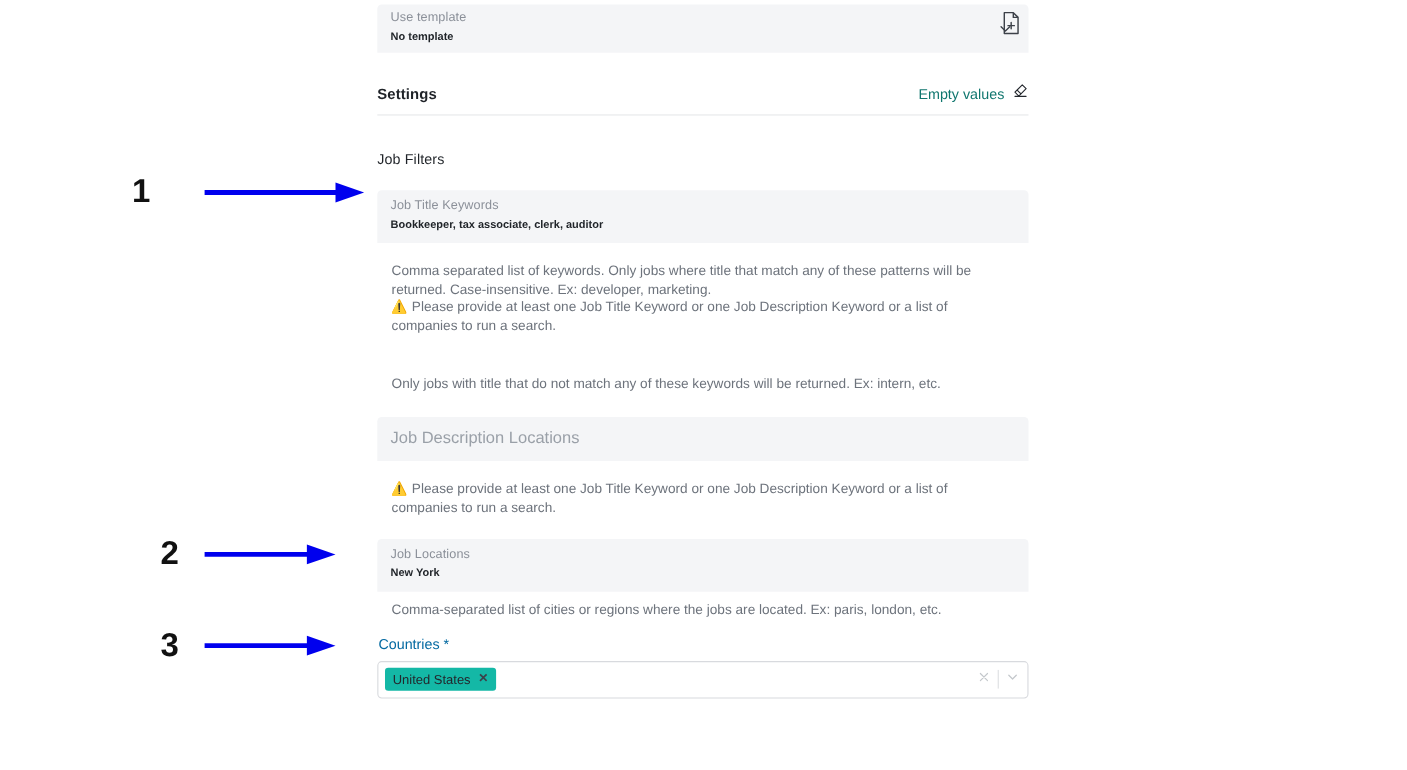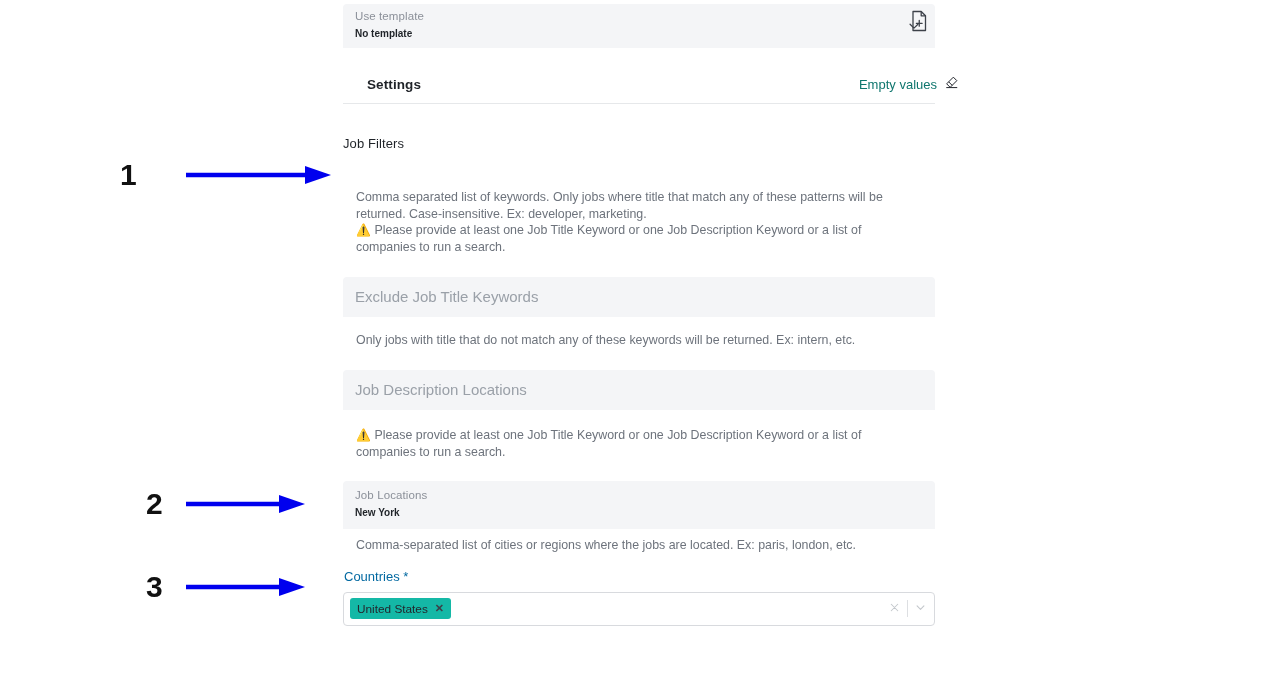--- a/index.html
+++ b/index.html
@@ -89,21 +89,20 @@
     color: #f5b400;
     font-size: 12px;
   }
 
   
   .section-row {
     display: flex;
     align-items: center;
     justify-content: space-between;
     width: 592px;
-    margin-left: 24px;
   }
   .section-title {
     font-size: 13.5px;
     font-weight: bold;
     color: #1f2328;
     letter-spacing: .1px;
   }
   .empty-values {
     display: flex;
     align-items: center;
@@ -235,33 +234,34 @@
       </span>
     </div>
   </div>
   <div style="height:9px;"></div>
   <div class="divider"></div>
 
   <div style="height:32px;"></div>
   <div class="subsection-title">Job Filters</div>
 
   <div style="height:21px;"></div>
+  <div class="filled-field with-value">
+    <div class="field-label">Job Title Keywords</div>
+    <div class="field-value">Bookkeeper, tax associate, clerk, auditor</div>
+  </div>
   <div style="height:17px;"></div>
   <div class="helper">
     <span>Comma separated list of keywords. Only jobs where title that match any of these patterns will be returned. Case-insensitive. Ex: developer, marketing.</span>
     <span class="warn-line">
       <span class="warn-emoji">⚠️</span>
       <span>Please provide at least one Job Title Keyword or one Job Description Keyword or a list of companies to run a search.</span>
     </span>
   </div>
 
   <div style="height:22px;"></div>
-  <div class="filled-field empty">
-    <div class="field-placeholder">Exclude Job Title Keywords</div>
-  </div>
   <div style="height:15px;"></div>
   <div class="helper">Only jobs with title that do not match any of these keywords will be returned. Ex: intern, etc.</div>
 
   <div style="height:21px;"></div>
   <div class="filled-field empty">
     <div class="field-placeholder">Job Description Locations</div>
   </div>
   <div style="height:17px;"></div>
   <div class="helper">
     <span class="warn-line">

